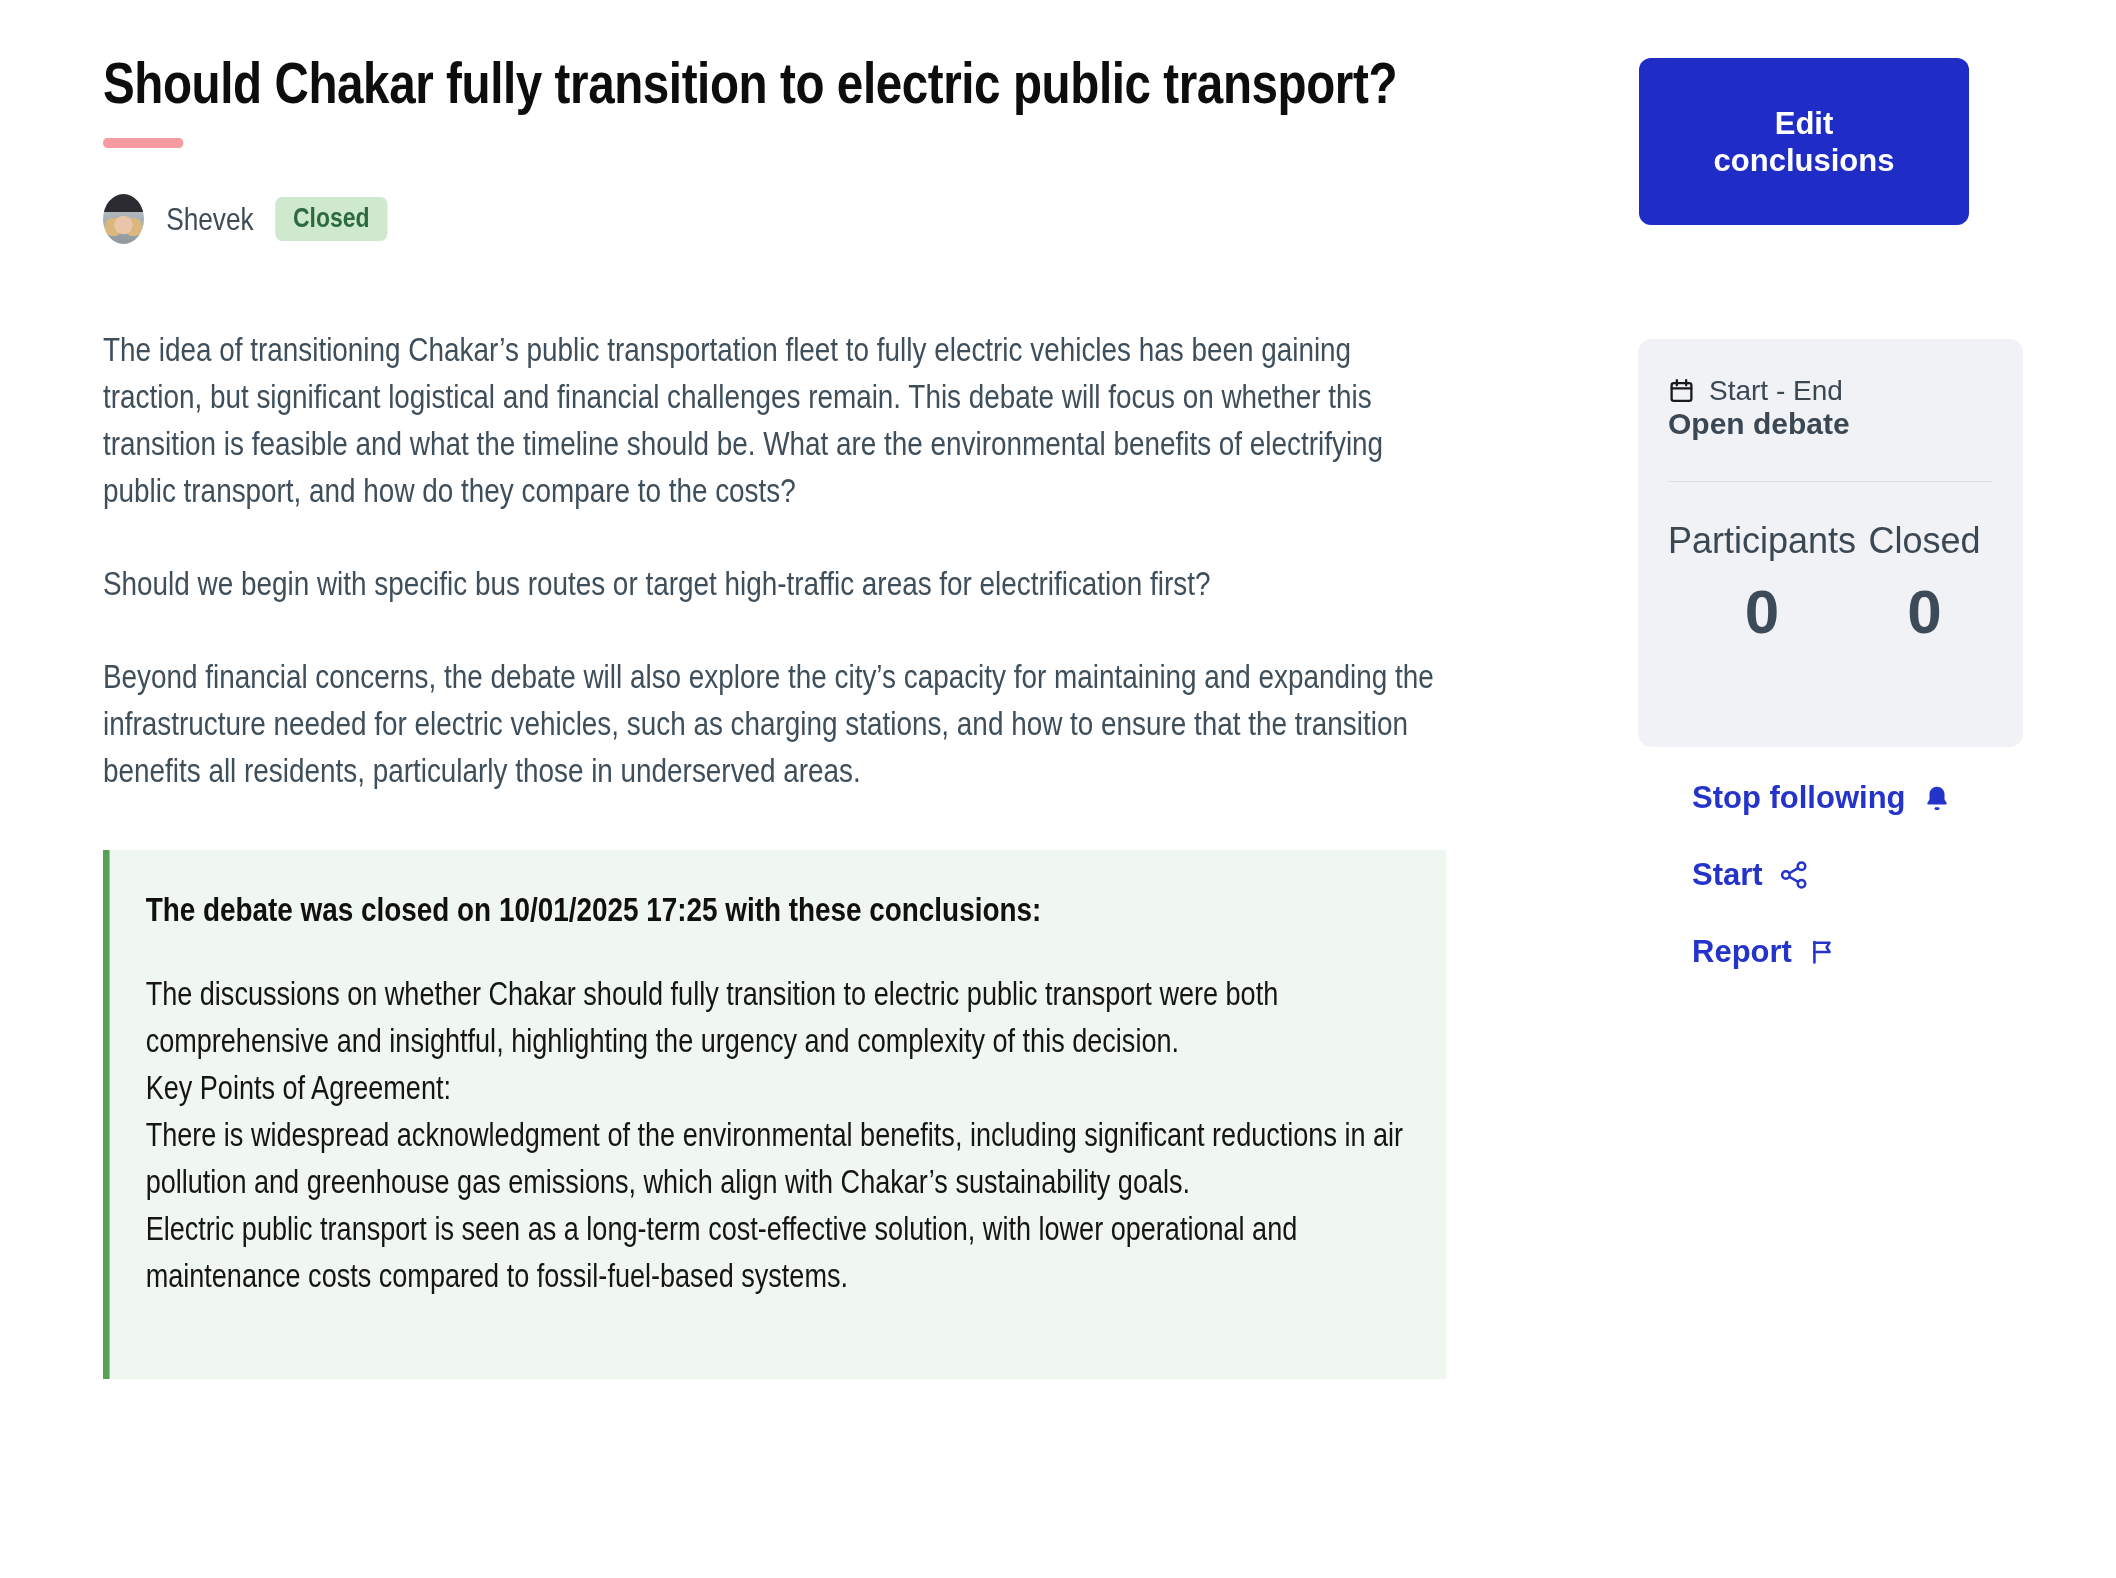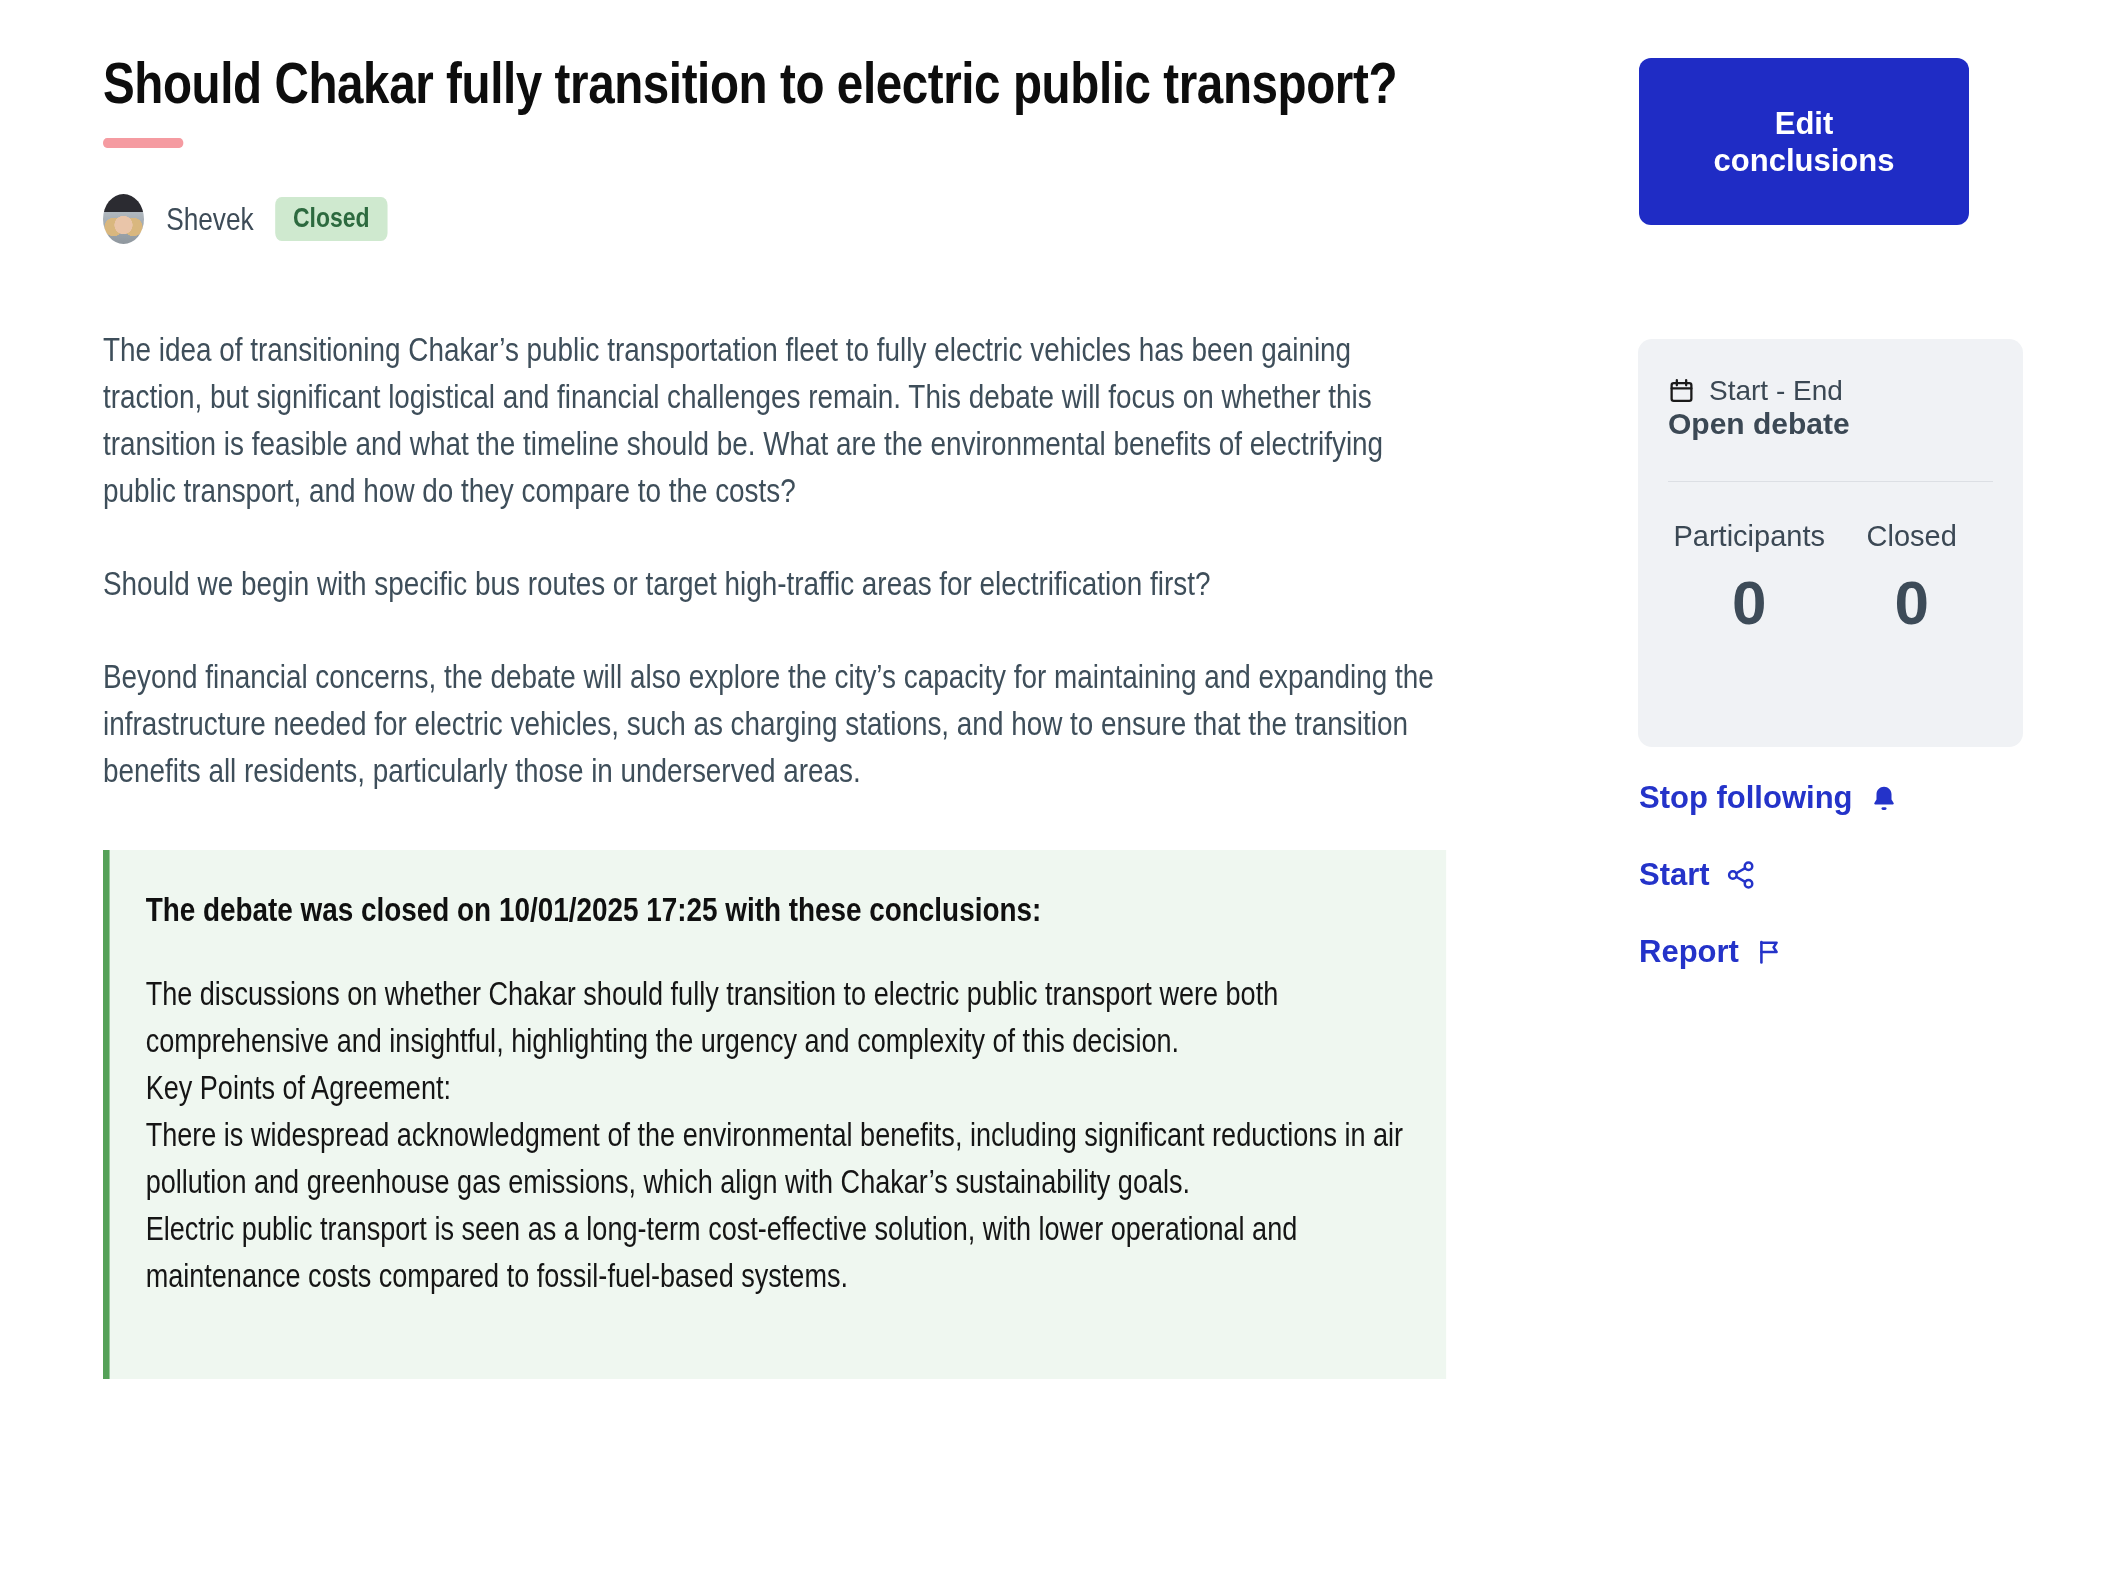--- a/index.html
+++ b/index.html
@@ -134,26 +134,26 @@
     border:none;
     border-top:1px solid #dcdfe4;
     margin-top:40px;
   }
   .stats-row {
     display:grid;
     grid-template-columns:1fr 1fr;
     margin-top:38px;
     text-align:center;
   }
-  .stat-label { font-size:29px; color:#3b4854; }
+  .stat-label { font-size:36px; color:#3b4854; }
   .stat-value { margin-top:14px; font-size:62px; font-weight:bold; color:#3d4b58; }
 
   .action-links {
     position:absolute;
-    left:1639px; top:780px;
+    left:1692px; top:780px;
     display:flex; flex-direction:column; gap:41px;
   }
   .action-link {
     display:flex; align-items:center; gap:16px;
     color:#2433c9;
     font-size:31px;
     font-weight:bold;
     text-decoration:none;
     cursor:pointer;
   }

